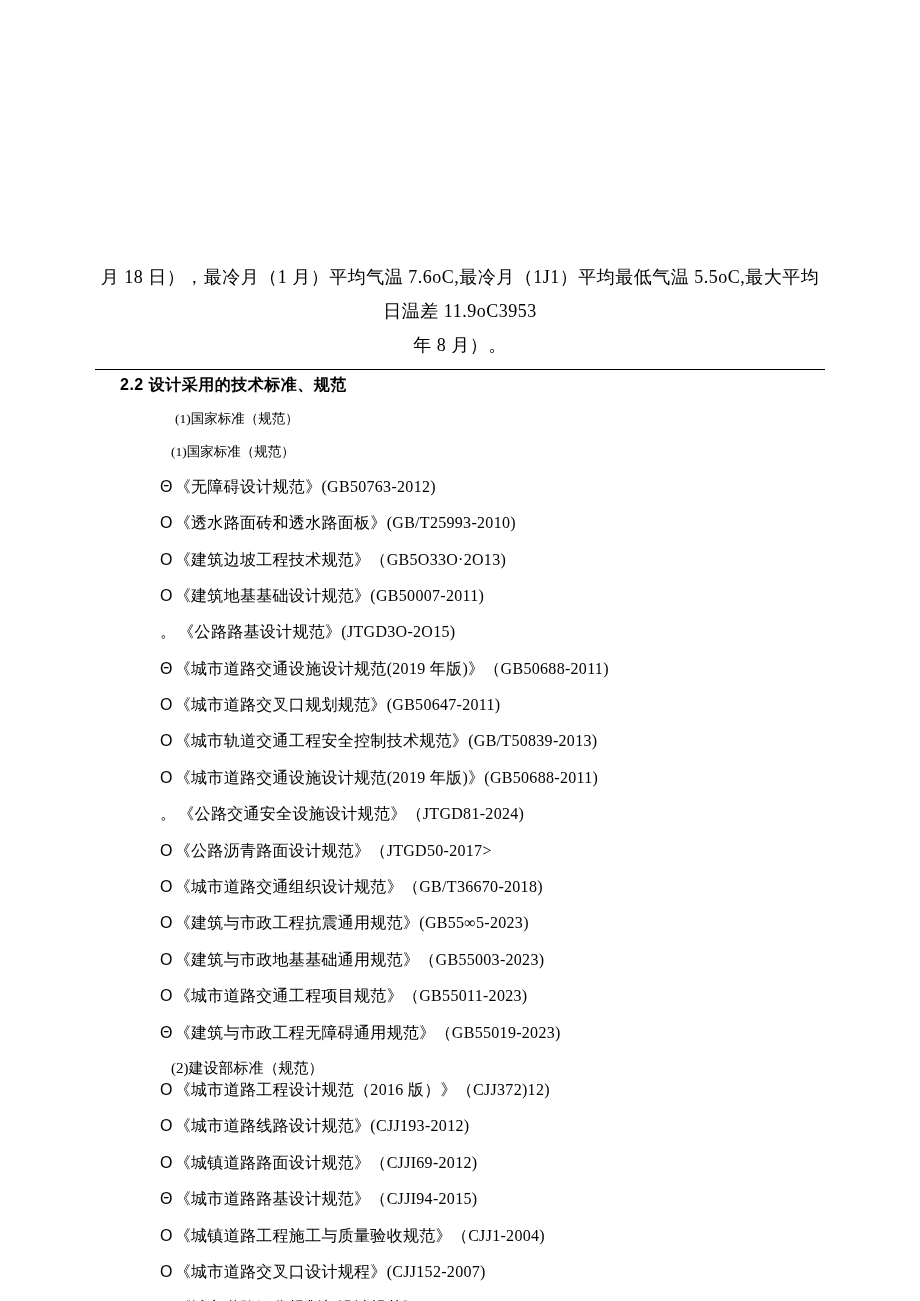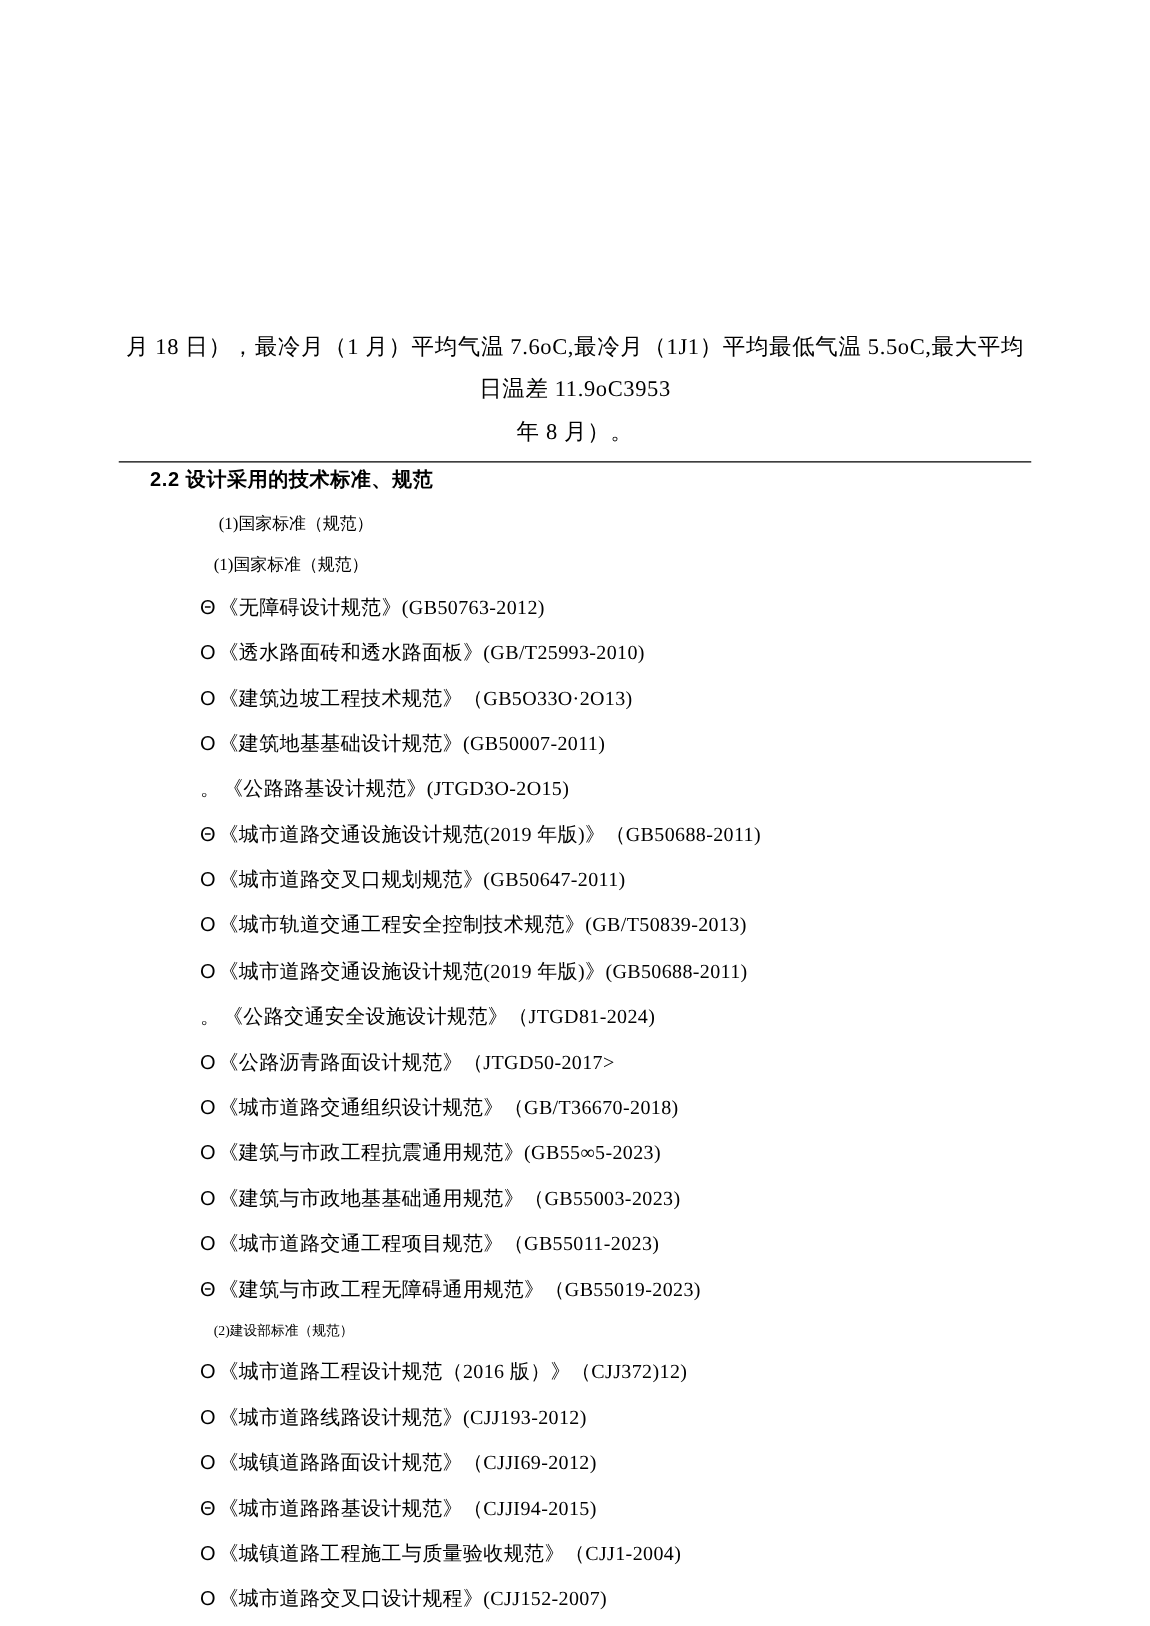--- a/index.html
+++ b/index.html
@@ -51,22 +51,21 @@
     font-size: 16px;
     letter-spacing: 0.3px;
   }
   .list-item .bullet {
     display: inline-block;
     font-family: sans-serif;
     margin-right: 2px;
   }
   .subhead {
     margin-left: 76px;
-    margin-bottom: 14px;
-    font-size: 11px;
+    font-size: 15px;
   }
 </style>
 </head>
 <body>
 
 <div class="page">
 
   <div class="intro">
     <span>月 18 日），最冷月（1 月）平均气温 7.6oC,最冷月（1J1）平均最低气温 5.5oC,最大平均日温差 11.9oC3953</span><br>
     <span>年 8 月）。</span>

